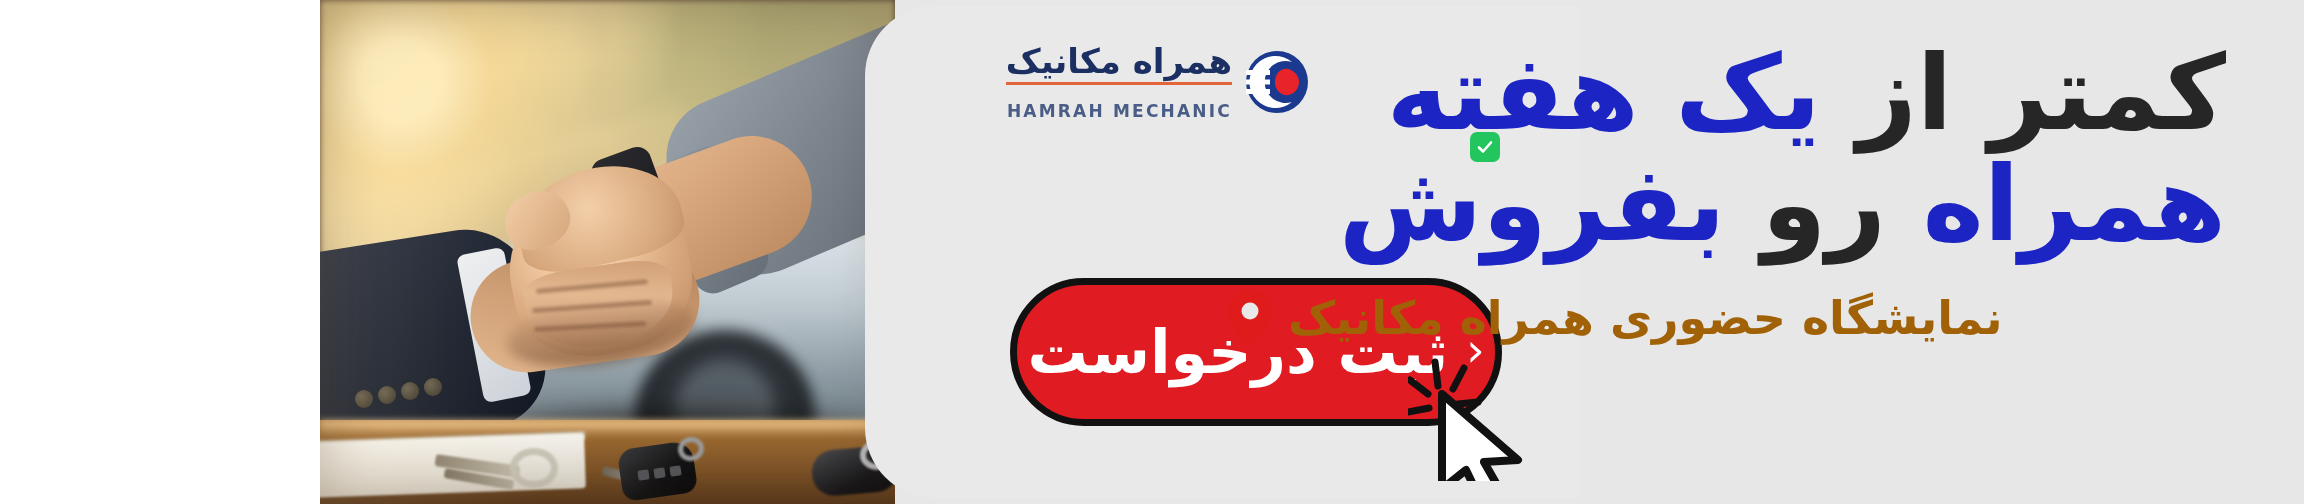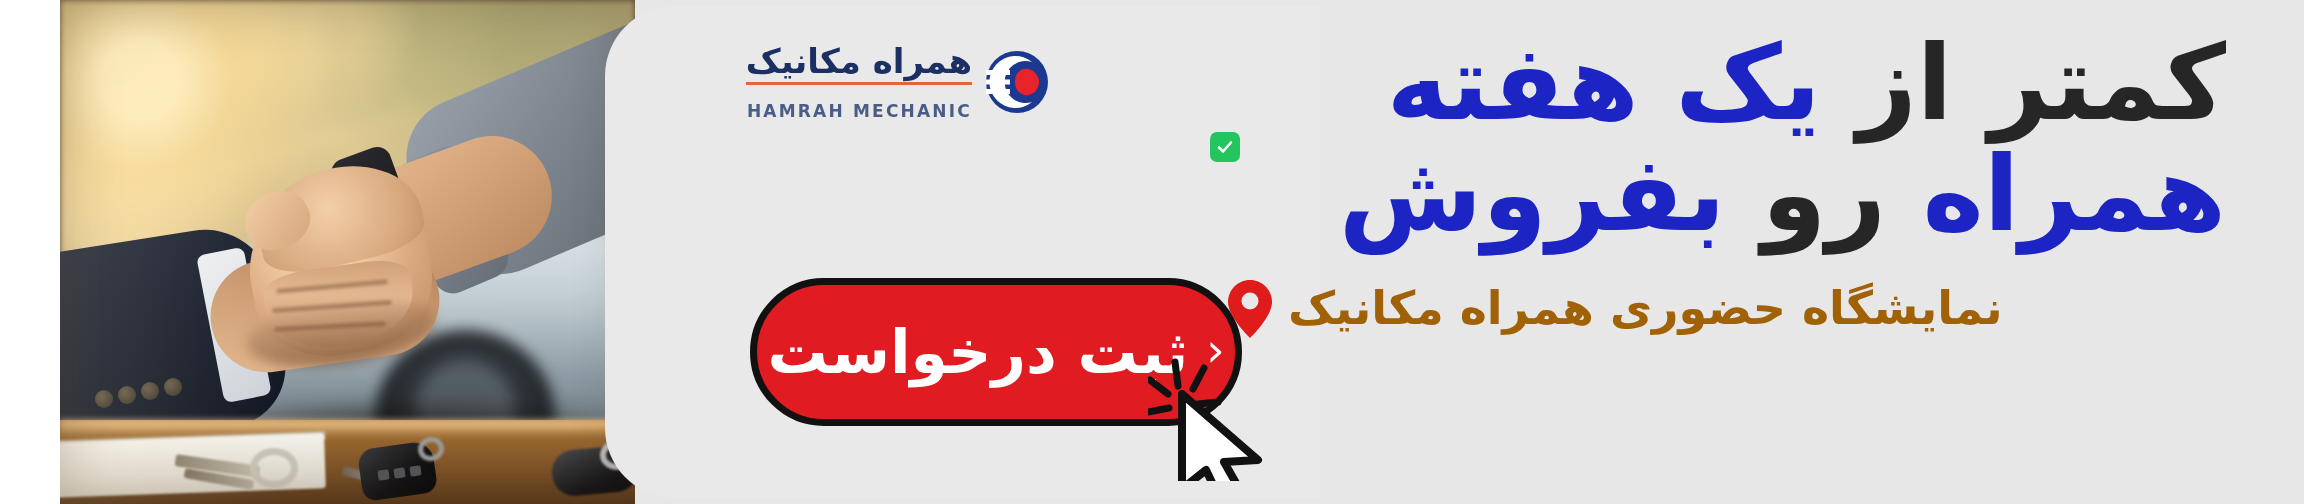--- a/index.html
+++ b/index.html
@@ -4,21 +4,21 @@
 <title>Hamrah Mechanic Banner</title>
 <style>
   * { margin:0; padding:0; box-sizing:border-box; }
   html, body {
     width:2304px; height:504px;
     overflow:hidden;
     font-family:"DejaVu Sans","Liberation Sans",sans-serif;
   }
   #banner {
     position:relative;
-    width:2244px; height:504px;
+    width:1984px; height:504px;
     background:#e7e7e7;
   }
 
   
   #photo {
     position:absolute; left:0; top:0;
     width:575px; height:504px;
     overflow:hidden;
     background:#5a4636;
   }
@@ -294,21 +294,21 @@
     letter-spacing:.5px; line-height:1;
   }
   #cta-chevron {
     font-size:46px; color:#fff; font-weight:400; line-height:1;
     transform:translateY(-2px);
   }
   #cursor { position:absolute; left:398px; top:78px; width:130px; height:125px; }
 
   
   #right {
-    position:absolute; right:78px; top:28px;
+    position:absolute; right:78px; top:38px;
     width:1000px;
     direction:rtl;
   }
   .headline {
     font-size:104px; font-weight:700; line-height:1.07;
     letter-spacing:-1px; white-space:nowrap;
   }
   .h-dark { color:#262626; }
   .h-blue { color:#1c25c4; }
   #sub {

